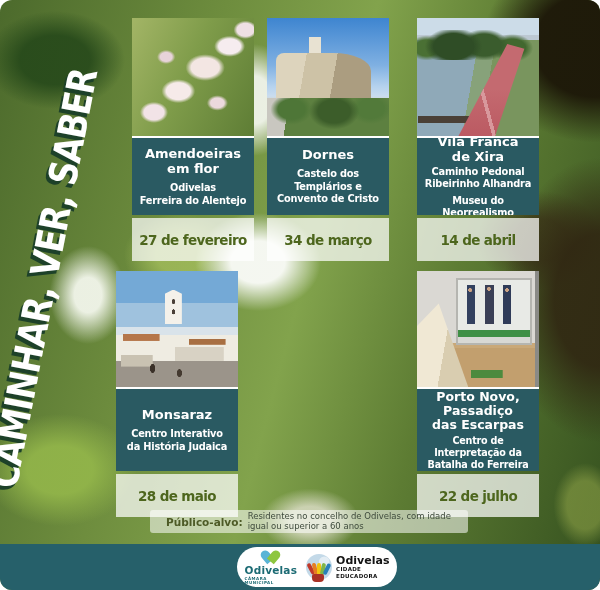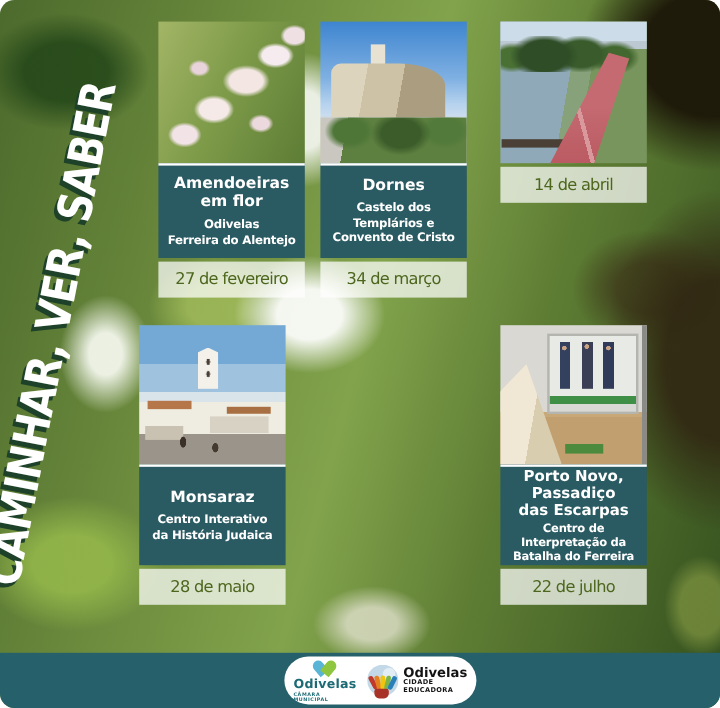--- a/index.html
+++ b/index.html
@@ -45,23 +45,23 @@
     text-align:center;color:#fff;padding:3px 3px;overflow:hidden;
   }
   .r1 .panel{height:79px}.r2 .panel{height:84px}
   .card-title{font-weight:bold;font-size:13px;line-height:15px;white-space:pre-line;margin-bottom:6px;}
   .card-sub{font-weight:bold;font-size:9.8px;line-height:12.5px;letter-spacing:-0.2px;white-space:pre-line;}
   .sub2{margin-top:4px;}
   .c3 .card-title{margin-bottom:2px}
   .c6 .card-title{font-size:12.5px;line-height:14px;margin-bottom:3px}
   .c6 .card-sub{font-size:9.6px;line-height:12px}
   .date{
-    margin-top:3px;height:30px;display:flex;align-items:center;justify-content:center;
+    margin-top:3px;height:43px;display:flex;align-items:center;justify-content:center;
     background:rgba(255,255,255,.72);
-    color:#4d661d;font-weight:normal;font-size:13.5px;letter-spacing:-0.6px;white-space:nowrap;
+    color:#4d661d;font-weight:bold;font-size:13.5px;letter-spacing:-0.6px;white-space:nowrap;
   }
   
   .p1{background:
       radial-gradient(20px 15px at 18% 80%, #f2e3e7 0 50%, rgba(242,227,231,0) 70%),
       radial-gradient(24px 17px at 38% 62%, #f6eae9 0 50%, rgba(246,234,233,0) 70%),
       radial-gradient(28px 19px at 60% 42%, #f3e6e3 0 50%, rgba(243,230,227,0) 70%),
       radial-gradient(22px 15px at 80% 24%, #f6ecef 0 50%, rgba(246,236,239,0) 70%),
       radial-gradient(17px 13px at 93% 10%, #efe0e4 0 50%, rgba(239,224,228,0) 70%),
       radial-gradient(13px 10px at 28% 33%, #e8d3da 0 45%, rgba(232,211,218,0) 70%),
       radial-gradient(15px 11px at 70% 72%, #ecd9dd 0 45%, rgba(236,217,221,0) 70%),
@@ -199,20 +199,28 @@
       <div class="card-title">Dornes</div>
       <div class="card-sub">Castelo dos
 Templários e
 Convento de Cristo</div>
     </div>
     <div class="date">34 de março</div>
   </div>
 
   <div class="card r1 c3">
     <div class="photo p3"></div>
+    <div class="panel">
+      <div class="card-title">Vila Franca
+de Xira</div>
+      <div class="card-sub">Caminho Pedonal
+Ribeirinho Alhandra</div>
+      <div class="card-sub sub2">Museu do
+Neorrealismo</div>
+    </div>
     <div class="date">14 de abril</div>
   </div>
 
   <div class="card r2 c4">
     <div class="photo p4"></div>
     <div class="panel">
       <div class="card-title">Monsaraz</div>
       <div class="card-sub">Centro Interativo
 da História Judaica</div>
     </div>
@@ -226,20 +234,24 @@
       <div class="card-title">Porto Novo,
 Passadiço
 das Escarpas</div>
       <div class="card-sub">Centro de
 Interpretação da
 Batalha do Ferreira</div>
     </div>
     <div class="date">22 de julho</div>
   </div>
 
+  <div class="audience">
+    <span class="aud-label">Público-alvo:</span>
+    <span class="aud-text">Residentes no concelho de Odivelas, com idade igual ou superior a 60 anos</span>
+  </div>
 
   <div class="footer">
     <div class="pill">
       <div class="logo-cm">
         <div class="heart"></div>
         <div class="cm-name">Odivelas</div>
         <div class="cm-sub">CÂMARA MUNICIPAL</div>
       </div>
       <div class="logo-edu">
         <div class="globe">

